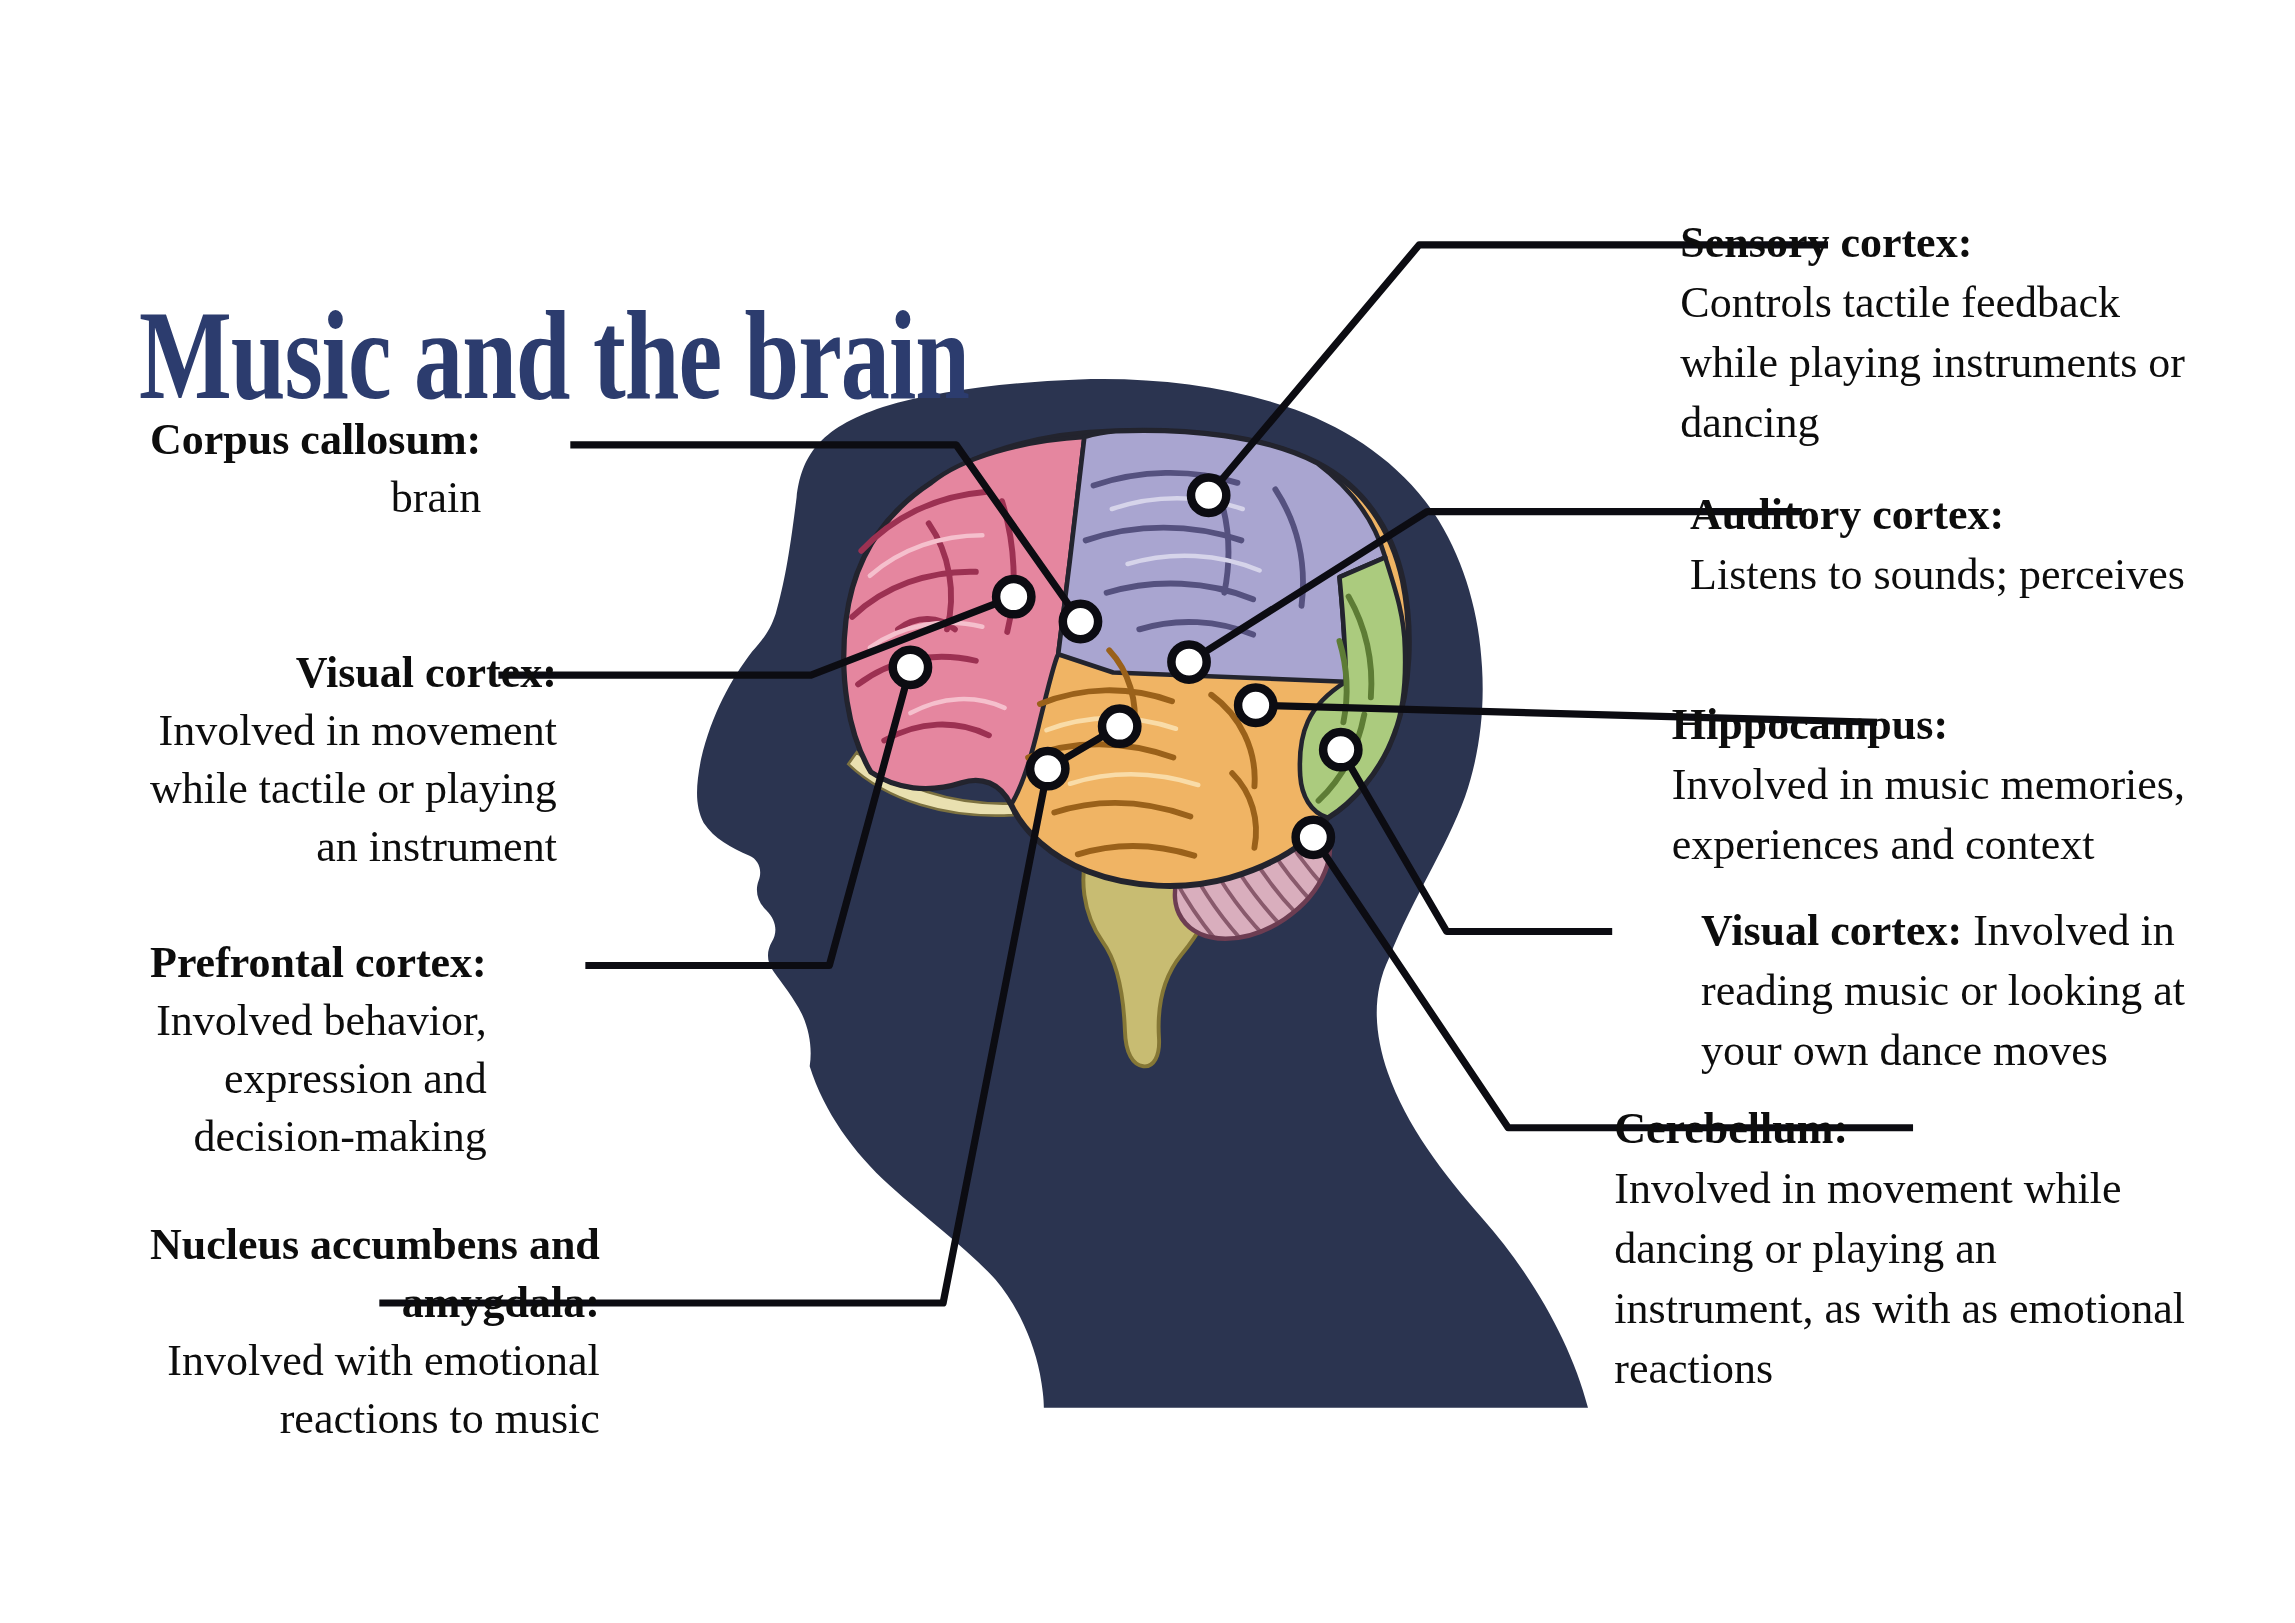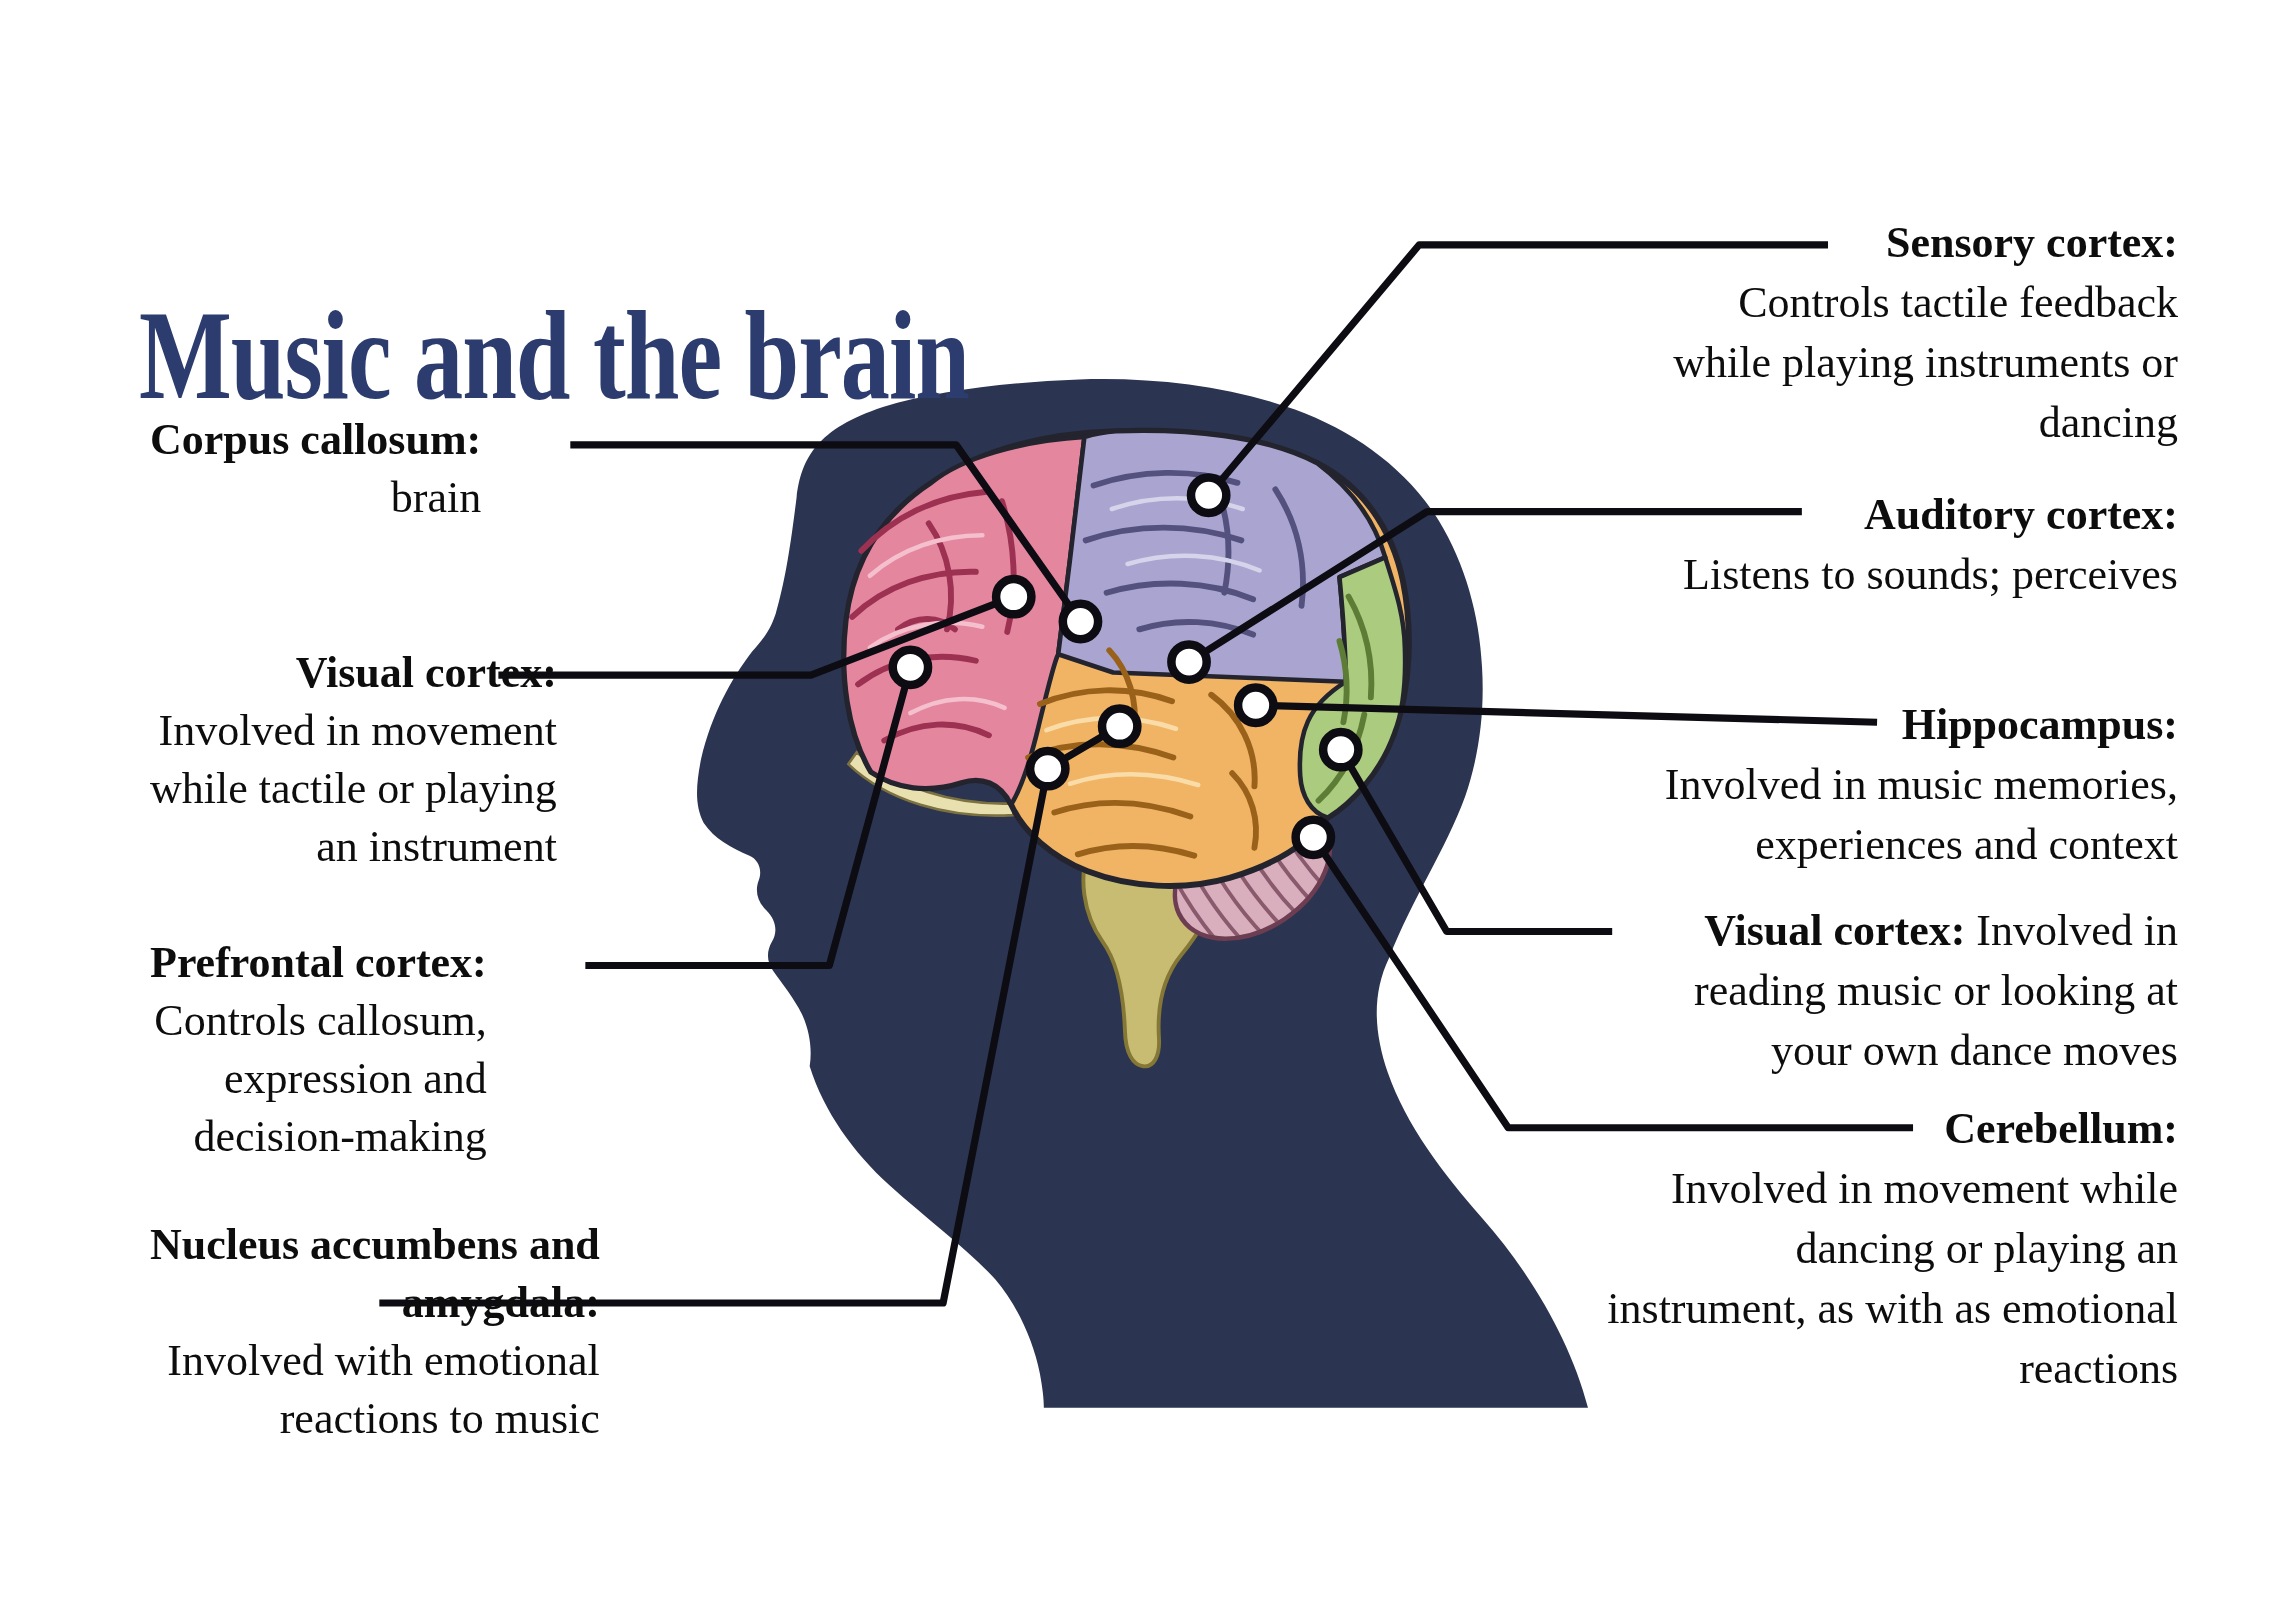--- a/index.html
+++ b/index.html
@@ -18,21 +18,21 @@
     font-size:126px;font-weight:bold;line-height:1;
     letter-spacing:-1.3px;white-space:nowrap;
     color:var(--c-title,#2c3c6e);
     transform:scaleX(0.78);transform-origin:0 0;
   }
 
   .label{position:absolute;color:var(--c-text,#0d0d0d);white-space:nowrap;}
   .label .ln{display:block;}
   .label .heading,.heading-inline{font-weight:bold;}
   .label.left{left:150px;font-size:44px;line-height:58px;text-align:right;}
-  .label.right{right:117px;font-size:44px;line-height:60px;text-align:right;}
+  .label.right{right:110px;font-size:44px;line-height:60px;}
 
   
   .silhouette{fill:var(--c-silhouette,#2b3450);}
   .sliver{fill:#e9e0b0;stroke:#7c7140;stroke-width:4;}
   .stem{fill:var(--c-brainstem,#c8bc72);stroke:var(--c-brainstem-dark,#857736);stroke-width:6;}
   .cereb{fill:var(--c-cerebellum,#d9aebd);stroke:var(--c-cerebellum-dark,#6d3d52);stroke-width:7;}
   .cereb-stripe{fill:none;stroke:var(--c-cerebellum-dark,#6d3d52);stroke-width:6;opacity:.75;}
   .cortex{fill:var(--c-temporal,#f0b464);stroke:#23242e;stroke-width:9;stroke-linejoin:round;}
   .lobe-frontal{fill:var(--c-frontal,#e5869f);stroke:#23242e;stroke-width:7;stroke-linejoin:round;}
   .lobe-parietal{fill:var(--c-parietal,#a9a5d0);stroke:#23242e;stroke-width:7;stroke-linejoin:round;}
@@ -226,21 +226,21 @@
 
   <div class="label left" style="top:644px">
     <span class="ln heading">Visual cortex:</span>
     <span class="ln">Involved in movement</span>
     <span class="ln">while tactile or playing</span>
     <span class="ln">an instrument</span>
   </div>
 
   <div class="label left" style="top:934px">
     <span class="ln heading">Prefrontal cortex:</span>
-    <span class="ln">Controls callosum,</span>
+    <span class="ln">Involved behavior,</span>
     <span class="ln">expression and</span>
     <span class="ln">decision-making</span>
   </div>
 
   <div class="label left" style="top:1216px">
     <span class="ln heading">Nucleus accumbens and</span>
     <span class="ln heading">amygdala:</span>
     <span class="ln">Involved with emotional</span>
     <span class="ln">reactions to music</span>
   </div>

